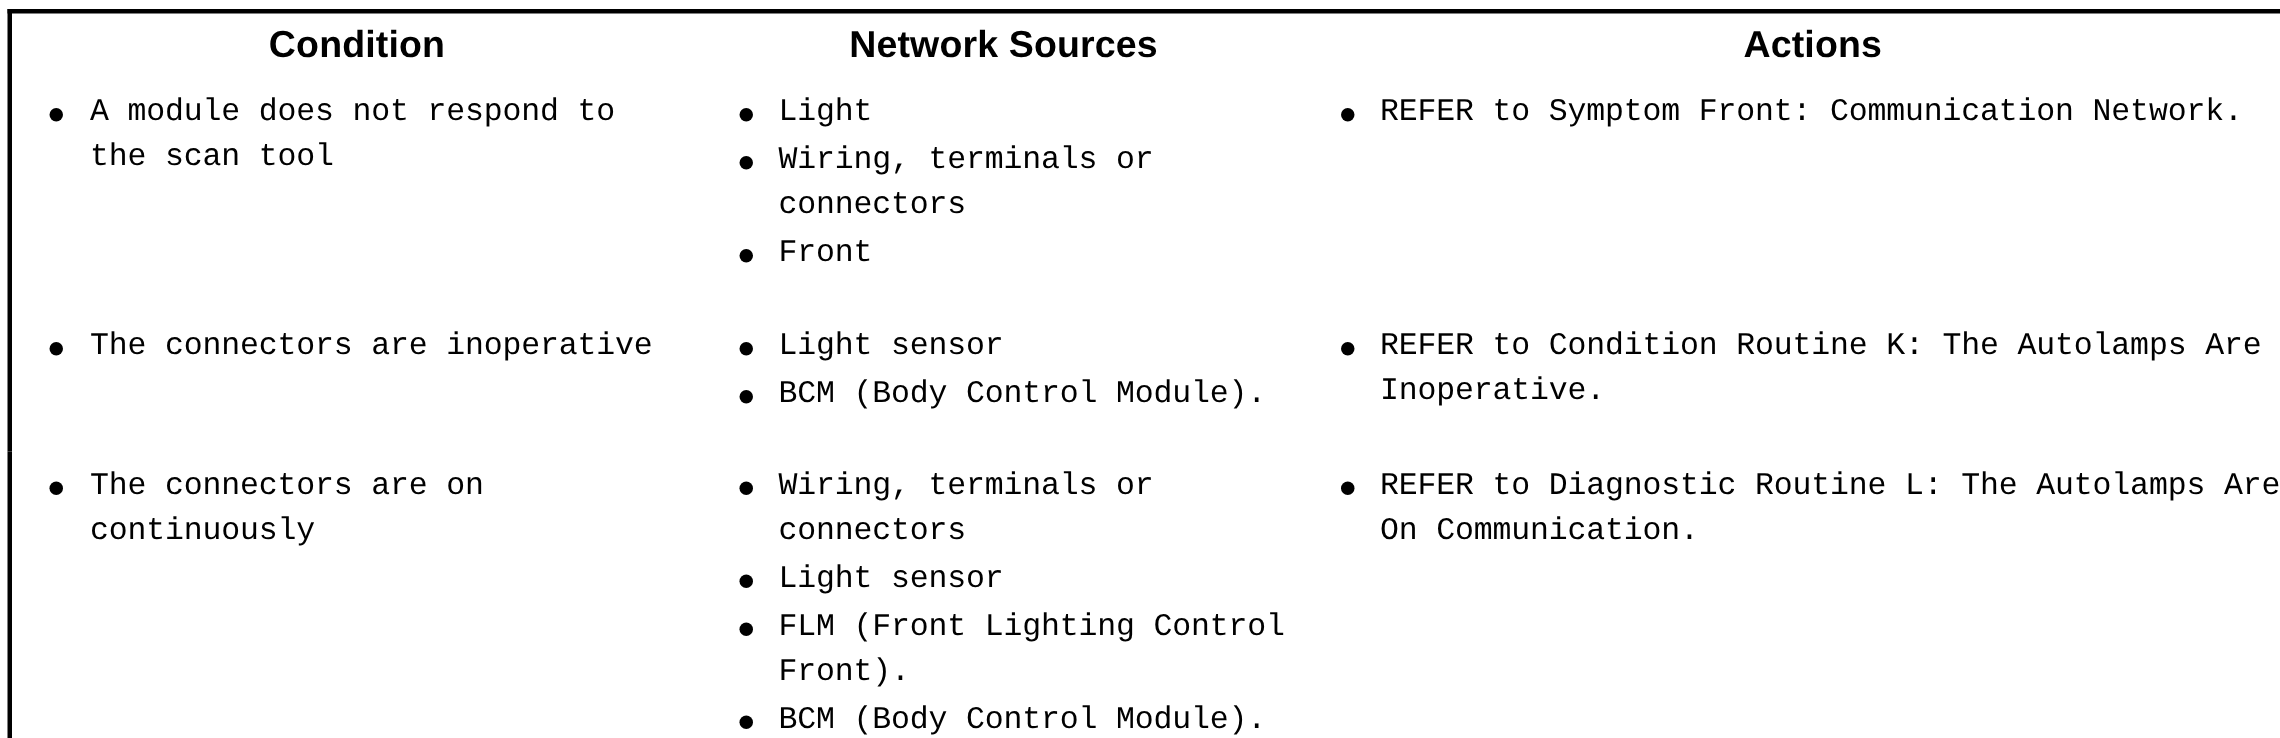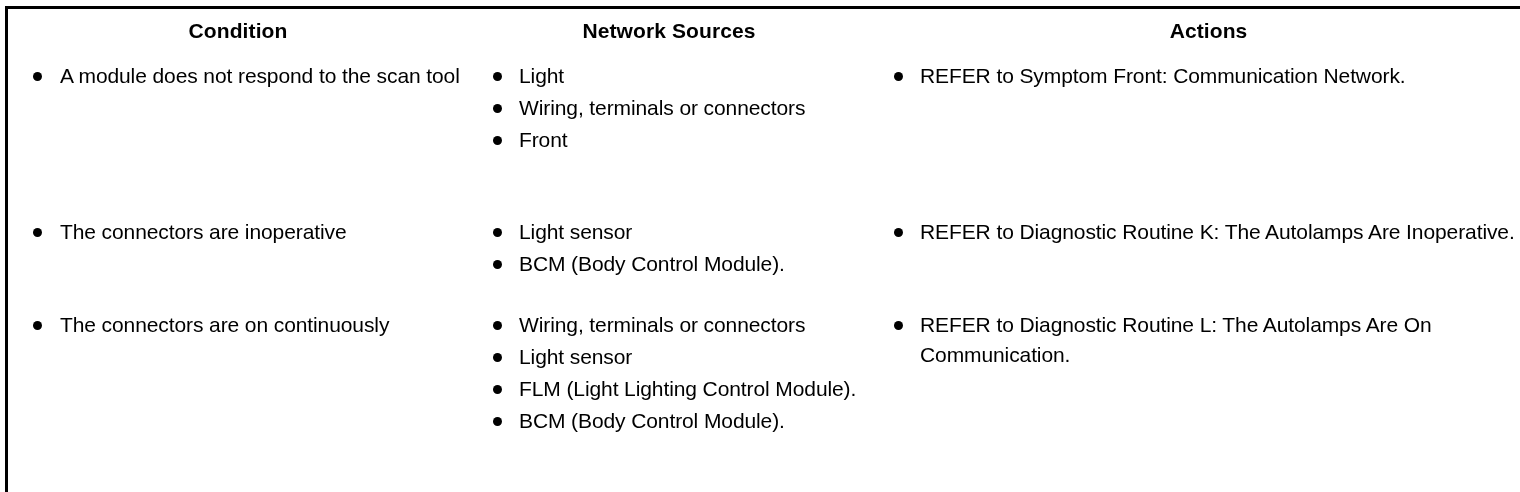--- a/index.html
+++ b/index.html
@@ -42,21 +42,21 @@
   table.diag-table {
     border: 3px solid #000;
   }
 
   thead th {
     border-right: 2px solid #000;
     border-bottom: 3px solid #000;
     text-align: center;
     vertical-align: middle;
     font-weight: bold;
-    font-size: 21px;
+    font-size: 25px;
     height: 43px;
     padding: 0 6px;
     letter-spacing: 0.1px;
   }
   thead th:last-child { border-right: 0; }
 
   tbody td {
     border-right: 2px solid #000;
     border-top: 2px solid #000;
     vertical-align: top;
@@ -67,20 +67,21 @@
   tbody tr:first-child td { border-top: 0; }
 
   .col-condition { width: 448px; }
   .col-sources   { width: 390px; }
   .col-actions   { width: 665px; }
 
   ul.bullets {
     list-style: none;
     margin: 0;
     padding: 0;
+    font-family: Liberation Mono, monospace;
   }
   ul.bullets li {
     position: relative;
     padding-left: 29px;
     margin: 0 0 0 19px;
     line-height: 30px;
     font-size: 21px;
     letter-spacing: -0.1px;
   }
   ul.bullets li + li { margin-top: 2px; }
@@ -172,21 +173,21 @@
             <li>
               <span class="bullet-dot"></span>
               <span>BCM (Body Control Module).</span>
             </li>
           </ul>
         </td>
         <td class="col-actions">
           <ul class="bullets">
             <li>
               <span class="bullet-dot"></span>
-              <span>REFER to Diagnostic Routine K: The Autolamps Are Inoperative.</span>
+              <span>REFER to Condition Routine K: The Autolamps Are Inoperative.</span>
             </li>
           </ul>
         </td>
       </tr>
 
       <tr class="row-3">
         <td class="col-condition">
           <ul class="bullets">
             <li>
               <span class="bullet-dot"></span>
@@ -199,21 +200,21 @@
             <li>
               <span class="bullet-dot"></span>
               <span>Wiring, terminals or connectors</span>
             </li>
             <li>
               <span class="bullet-dot"></span>
               <span>Light sensor</span>
             </li>
             <li>
               <span class="bullet-dot"></span>
-              <span>FLM (Light Lighting Control Module).</span>
+              <span>FLM (Front Lighting Control Front).</span>
             </li>
             <li>
               <span class="bullet-dot"></span>
               <span>BCM (Body Control Module).</span>
             </li>
           </ul>
         </td>
         <td class="col-actions">
           <ul class="bullets">
             <li>

